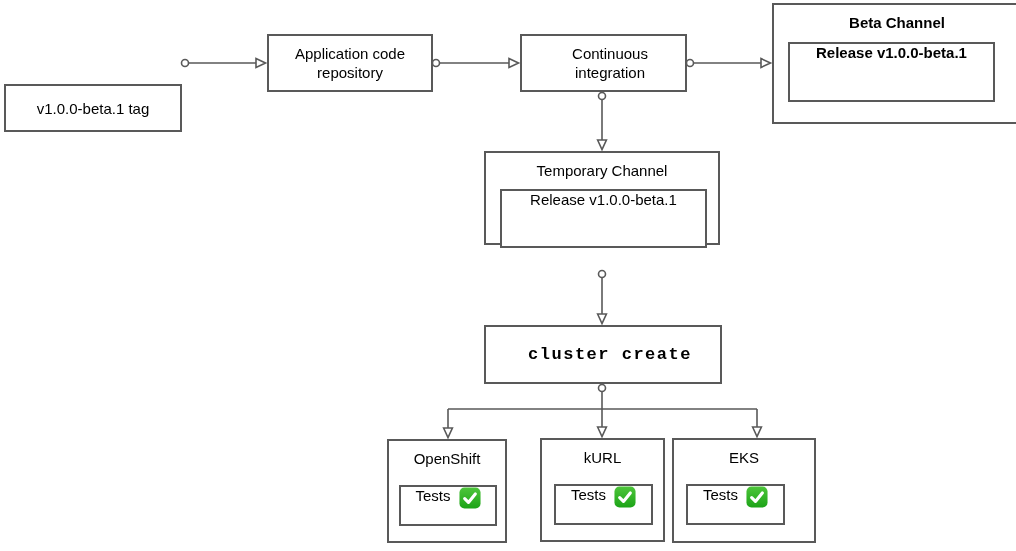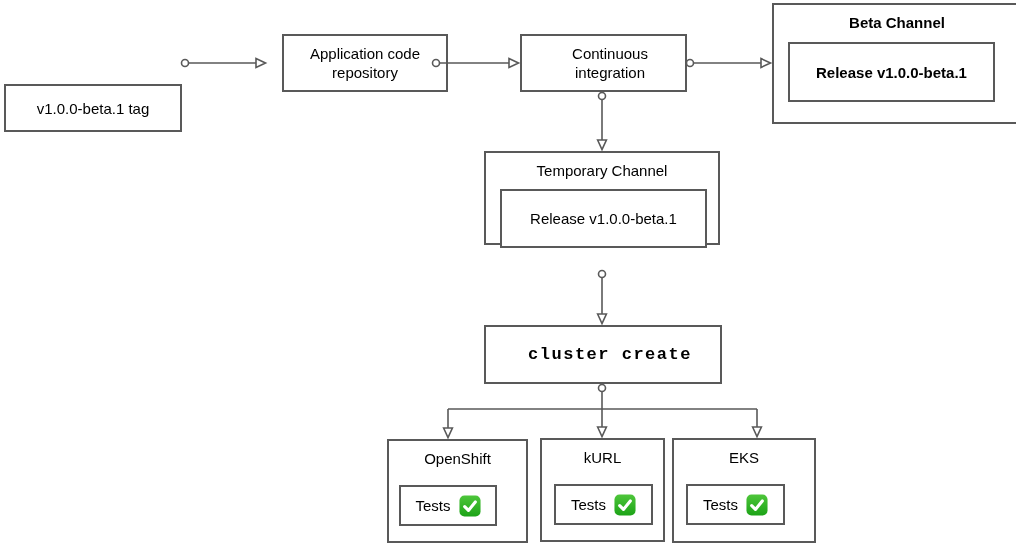--- a/index.html
+++ b/index.html
@@ -42,43 +42,43 @@
   .container-title {
     margin-top: 9px;
     font-size: 15px;
     line-height: 18px;
   }
   .inner-box {
     position: absolute;
     border: 2px solid #595959;
     background: #ffffff;
     display: flex;
-    align-items: center;
+    align-items: flex-start;
     justify-content: center;
     text-align: center;
     font-size: 15px;
   }
   .mono {
     font-family: "Liberation Mono", "DejaVu Sans Mono", monospace;
     font-weight: bold;
     font-size: 17px;
     letter-spacing: 1.5px;
   }
   .check-icon { margin-left: 8px; display: inline-block; }
 
   
   #node-tag        { left: 4px;   top: 40px;  width: 178px; height: 48px; margin-top: 44px;  }
-  #node-repo       { left: 282px; top: 34px;  width: 166px; height: 58px;  }
+  #node-repo       { left: 267px; top: 34px;  width: 166px; height: 58px;  }
   #node-ci         { left: 520px; top: 34px;  width: 167px; height: 58px; padding-left: 19px;  }
   #node-beta       { left: 772px; top: 3px;   width: 250px; height: 121px; font-weight: bold; }
   #node-beta .inner-box { left: 14px; top: 37px; width: 207px; height: 60px; }
   #node-temp       { left: 484px; top: 151px; width: 236px; height: 94px; }
   #node-temp .inner-box { left: 14px; top: 36px; width: 207px; height: 59px; }
   #node-cluster    { left: 484px; top: 325px; width: 238px; height: 59px; padding-left: 20px;  }
-  #node-openshift  { left: 387px; top: 439px; width: 141px; height: 104px; }
+  #node-openshift  { left: 387px; top: 439px; width: 120px; height: 104px; }
   #node-kurl       { left: 540px; top: 438px; width: 125px; height: 104px; }
   #node-eks        { left: 672px; top: 438px; width: 144px; height: 105px; }
   .tests-box       { left: 10px;  top: 44px;  width: 98px;  height: 41px;  }
   #node-kurl .tests-box, #node-eks .tests-box { left: 12px; width: 99px; }
 </style>
 </head>
 <body>
 
 <div class="canvas">
 

